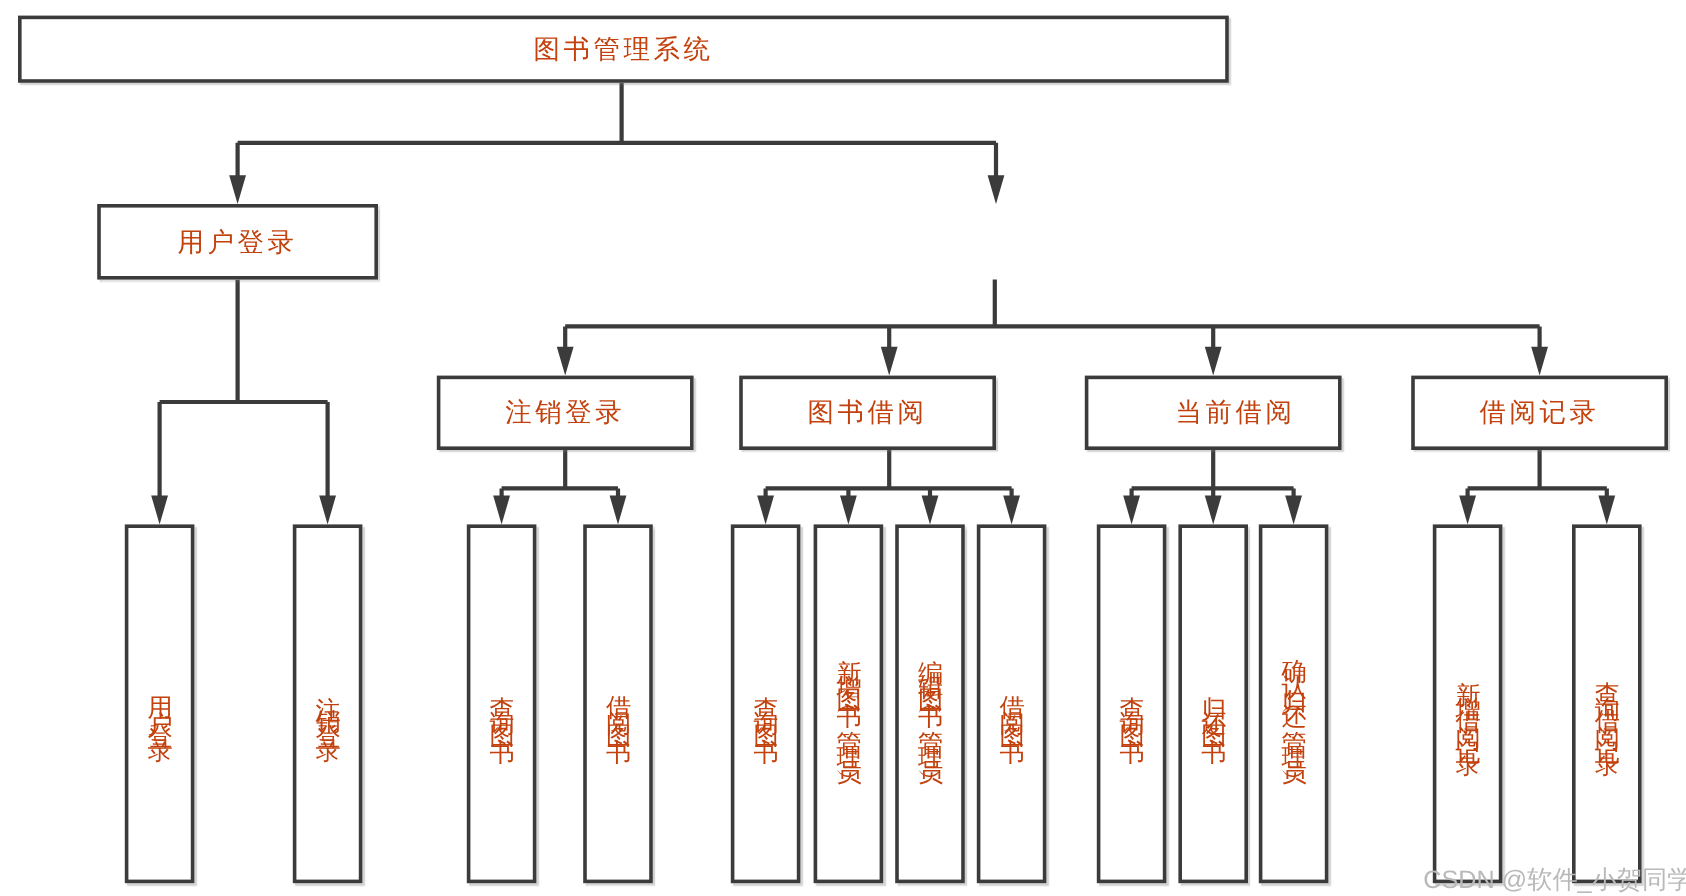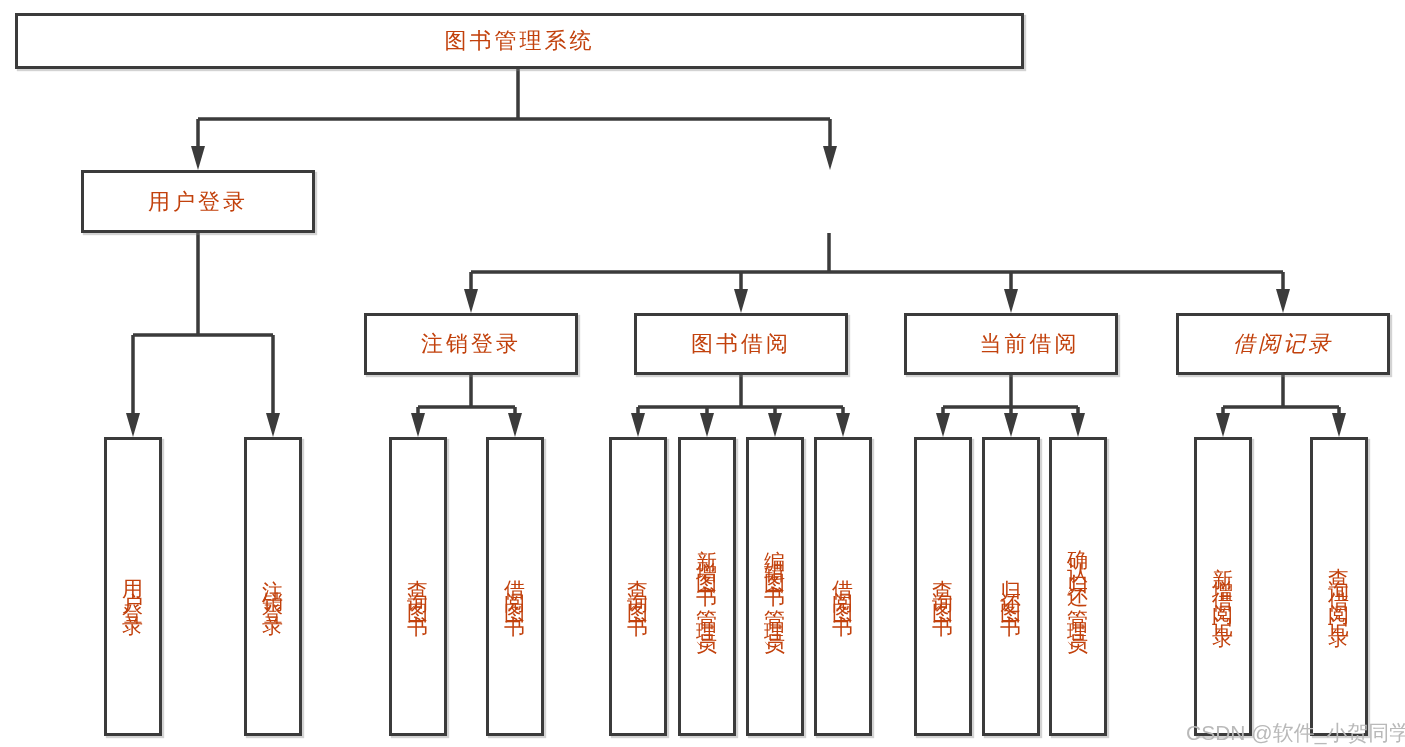--- a/index.html
+++ b/index.html
@@ -44,23 +44,23 @@
     white-space: nowrap;
   }
   
   .n-root   { left: 15px;  top: 13px;  width: 1009px; height: 56px; }
   
   .n-login  { left: 81px;  top: 170px; width: 234px;  height: 63px; }
   .n-mgmt   { left: 712px; top: 170px; width: 234px;  height: 63px; }
   
   .lv2      { top: 313px; width: 214px; height: 62px; }
   .n-newrec { left: 364px; }
-  .n-borrow { left: 634px; text-align: center; }
+  .n-borrow { left: 616px; text-align: center; }
   .n-curr   { left: 904px; padding-left: 37px; }
-  .n-record { left: 1176px; font-style: italic; }
+  .n-record { left: 1176px; }
   
   .leaf     { top: 437px; width: 58px; height: 299px; }
   .lf-a1 { left: 104px; }
   .lf-a2 { left: 244px; }
   .lf-b1 { left: 389px; }
   .lf-b2 { left: 486px; }
   .lf-c1 { left: 609px; }
   .lf-c2 { left: 678px; }
   .lf-c3 { left: 746px; }
   .lf-c4 { left: 814px; }

